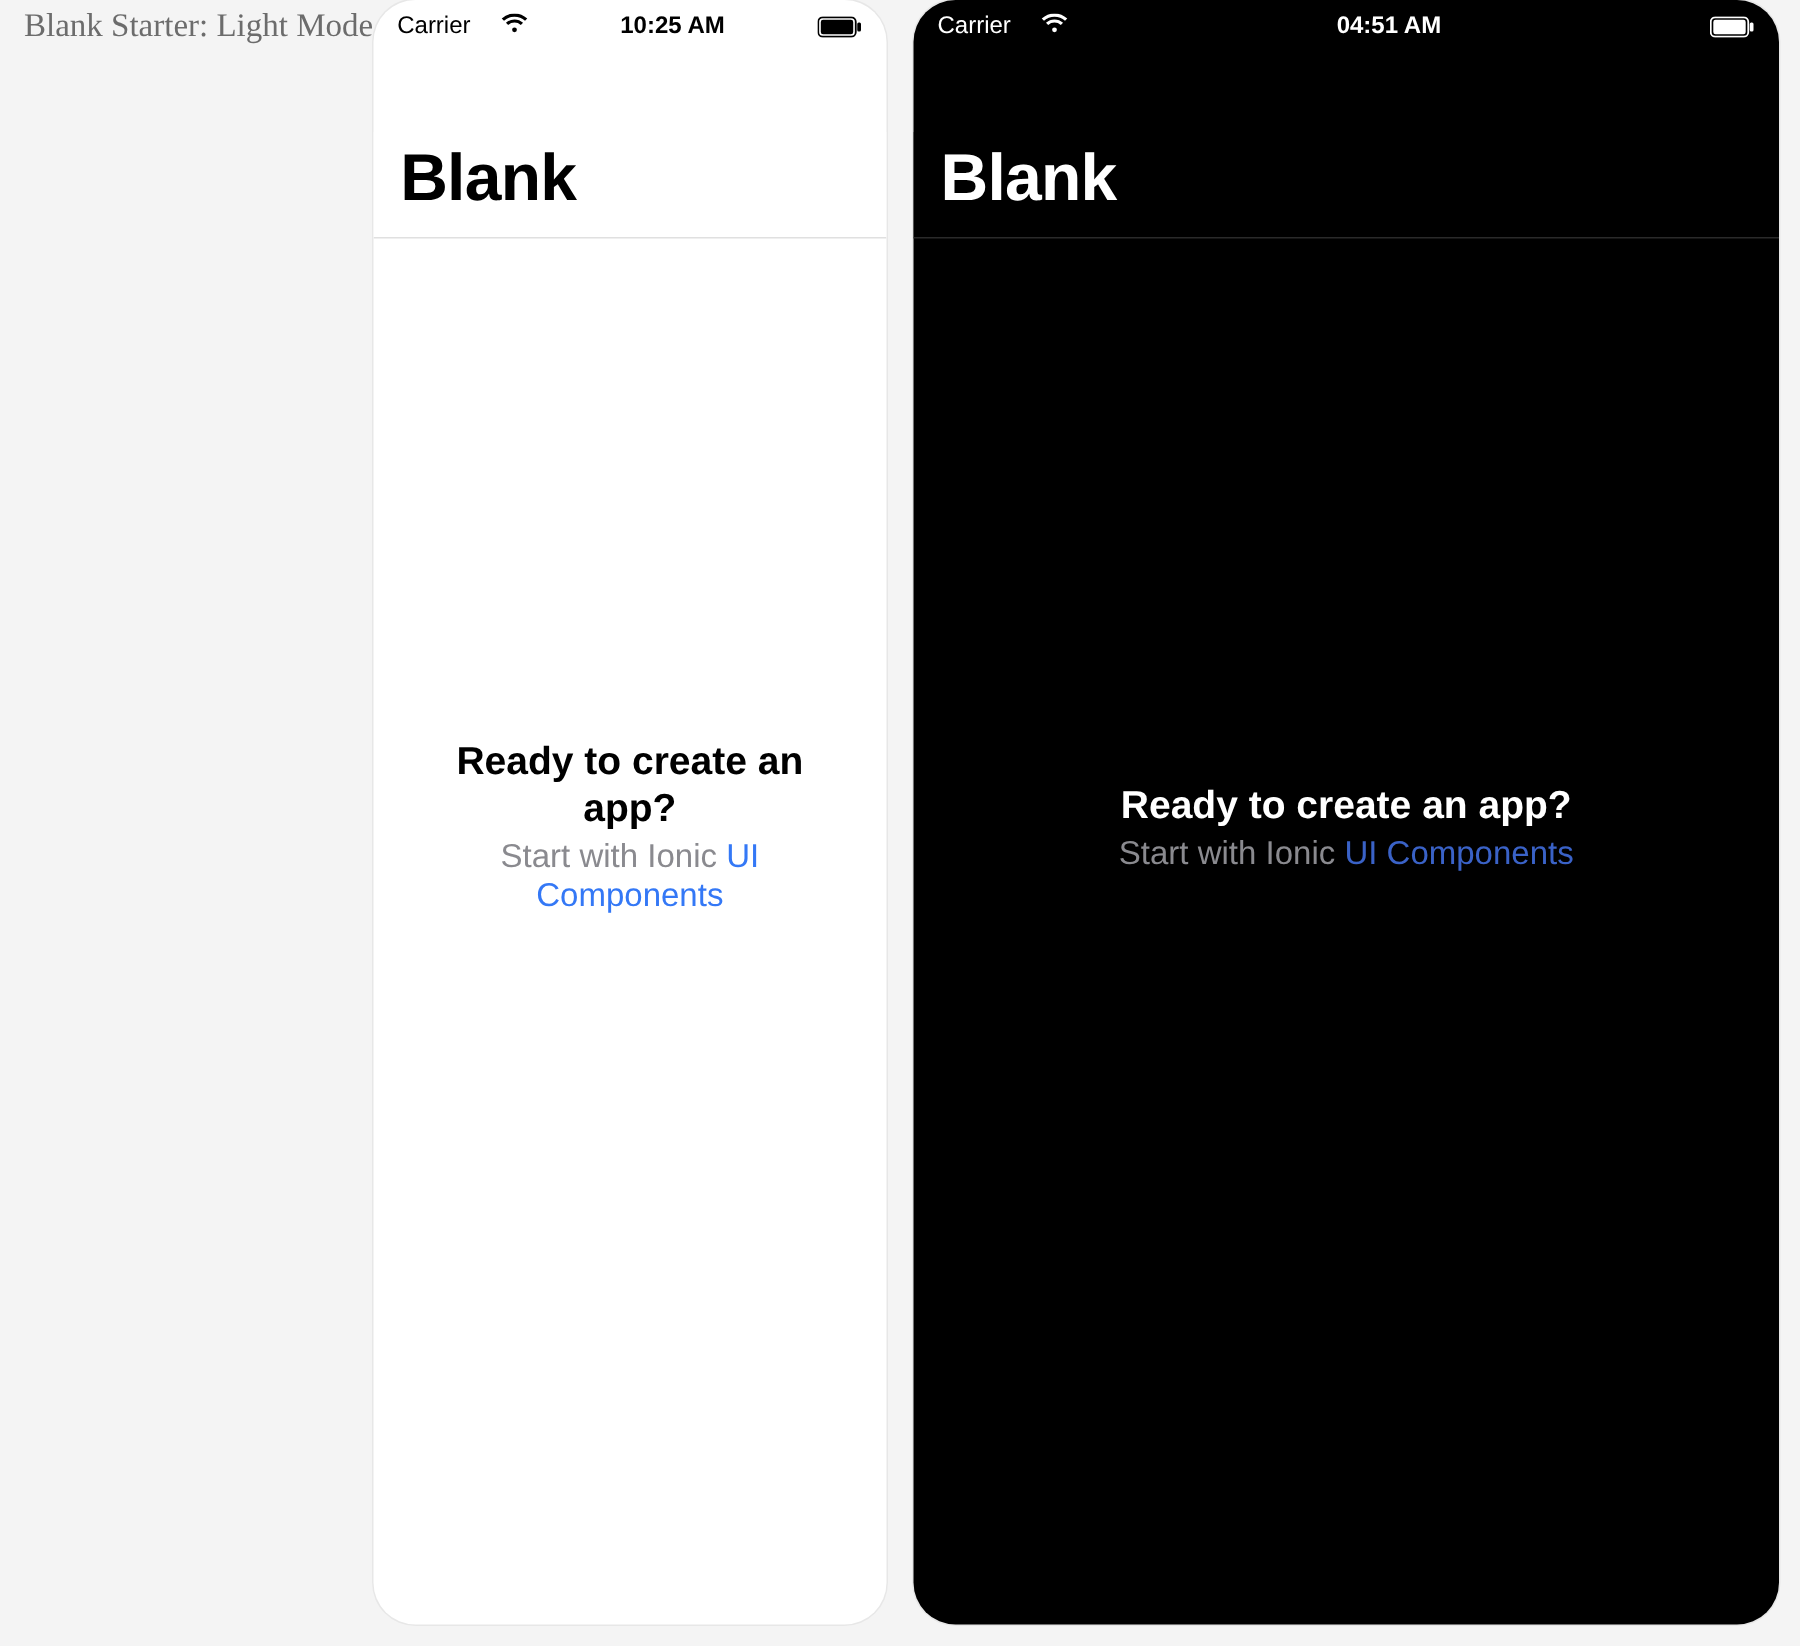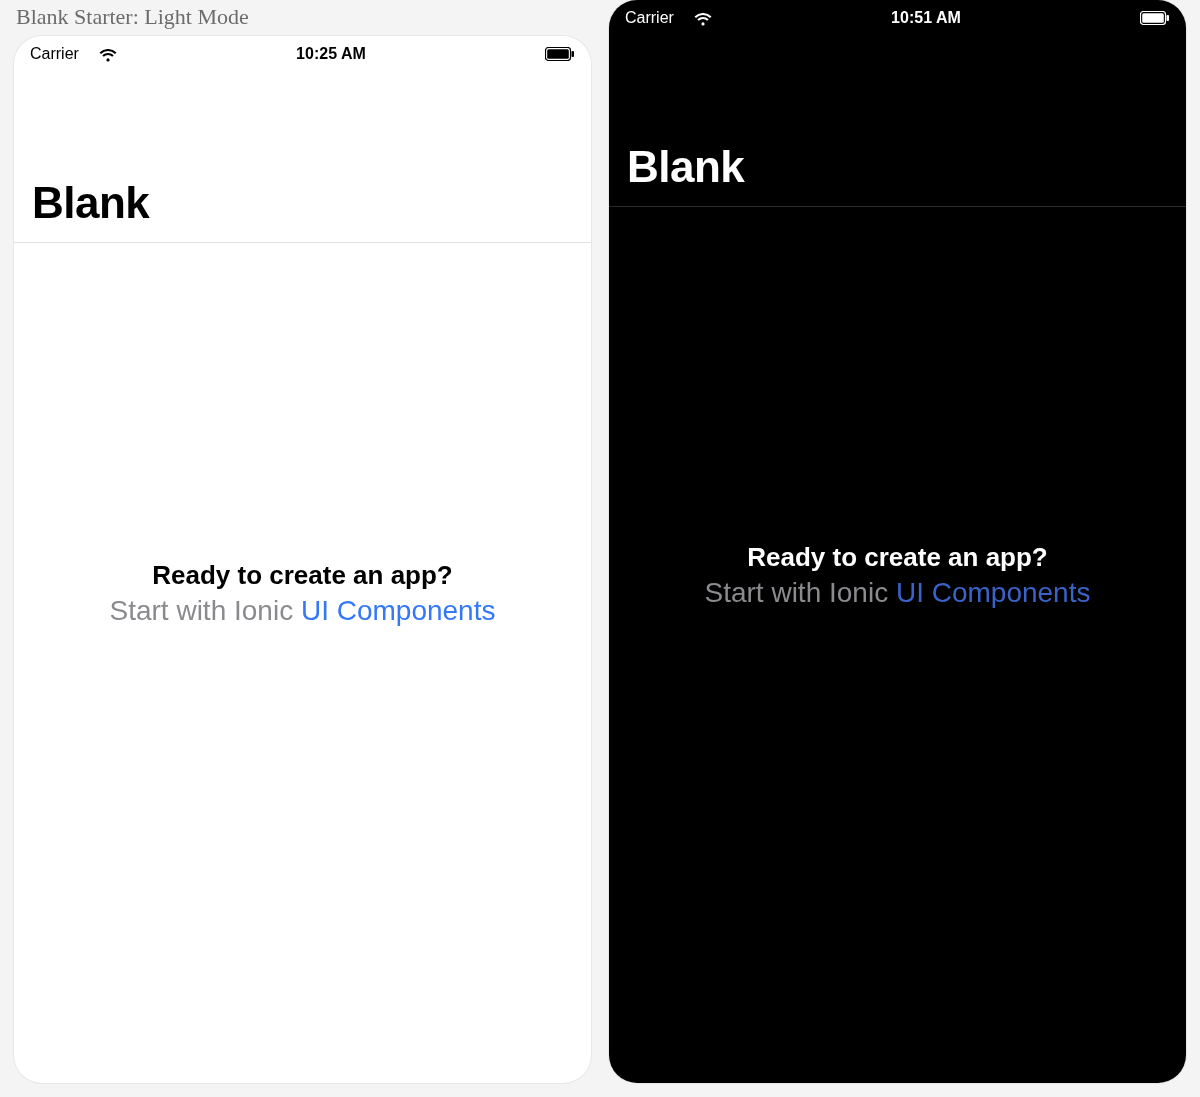--- a/index.html
+++ b/index.html
@@ -7,21 +7,20 @@
   body {
     font-family: -apple-system, BlinkMacSystemFont, "Helvetica Neue", Arial, sans-serif;
     background: #f4f4f4;
     display: flex;
     gap: 18px;
     padding: 0 14px 14px 14px;
   }
   .column {
     flex: 1 1 0;
     display: flex;
-    flex-direction: column;
     min-width: 0;
   }
   .caption {
     font-size: 22px;
     color: #6c6c6c;
     font-family: Georgia, "Times New Roman", serif;
     padding: 4px 0 6px 2px;
     font-weight: 400;
   }
   .phone {
@@ -45,54 +44,53 @@
   .phone.dark .link { color: #3a62c7; }
 
   .statusbar {
     height: 36px;
     display: flex;
     align-items: center;
     padding: 0 16px;
     font-size: 16px;
     font-weight: 500;
   }
-  .statusbar .sb-left { display: flex; align-items: flex-end; gap: 20px; }
+  .statusbar .sb-left { display: flex; align-items: flex-start; gap: 20px; }
   .statusbar .sb-center { flex: 1; text-align: center; font-weight: 600; }
   .statusbar .sb-right { display: flex; align-items: center; justify-content: flex-end; }
 
   .collapsed-bar {
     height: 52px;
   }
   .header {
     padding: 6px 18px 14px 18px;
   }
   .header .title {
     font-size: 44px;
     font-weight: 800;
     letter-spacing: -0.5px;
-    margin-top: 48px;
   }
   .content {
     flex: 1;
     display: flex;
     flex-direction: column;
     align-items: center;
     justify-content: center;
     padding: 0 24px;
     text-align: center;
     transform: translateY(-70px);
   }
   .content .heading {
     font-size: 26px;
     font-weight: 700;
     margin-bottom: 4px;
     text-align: center;
   }
   .content .subline {
-    font-size: 28px;
+    font-size: 22px;
     font-weight: 400;
   }
   .link { text-decoration: none; }
   svg { display: block; }
 </style>
 </head>
 <body>
 
 <div class="column">
   <div class="caption">Blank Starter: Light Mode</div>
@@ -134,21 +132,21 @@
   <div class="phone dark">
     <div class="statusbar">
       <div class="sb-left">
         <span>Carrier</span>
         <span>
           <svg width="18" height="14" viewBox="0 0 18 14">
               <path d="M9 12.5a1.6 1.6 0 1 0 0-3.2 1.6 1.6 0 0 0 0 3.2zM3.3 6.2a8.3 8.3 0 0 1 11.4 0l-1.5 1.5a6.2 6.2 0 0 0-8.4 0L3.3 6.2zM.5 3.4a12.3 12.3 0 0 1 17 0L16 4.9a10.2 10.2 0 0 0-14 0L.5 3.4z" fill="#fff"></path>
             </svg>
         </span>
       </div>
-      <div class="sb-center">10:51 AM</div>
+      <div class="sb-center">04:51 AM</div>
       <div class="sb-right">
         <span>
           <svg width="30" height="14" viewBox="0 0 30 14">
               <rect x="0.5" y="0.5" width="25" height="13" rx="3" fill="none" stroke="#fff" stroke-width="1.2"></rect>
               <rect x="2.2" y="2.2" width="21.6" height="9.6" rx="1.5" fill="#fff"></rect>
               <rect x="26.5" y="4" width="2.5" height="6" rx="1" fill="#fff"></rect>
             </svg>
         </span>
       </div>
     </div>

